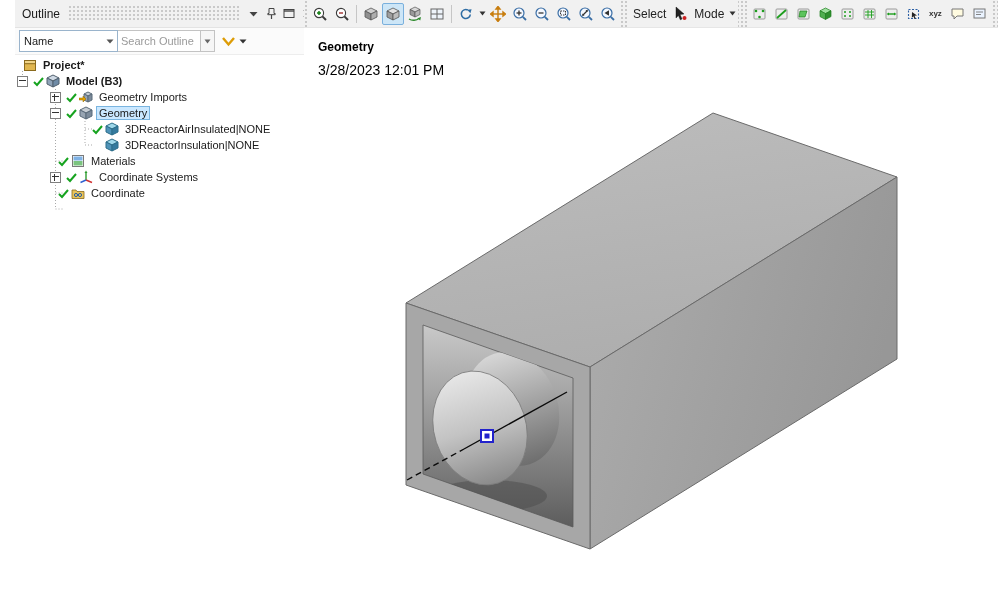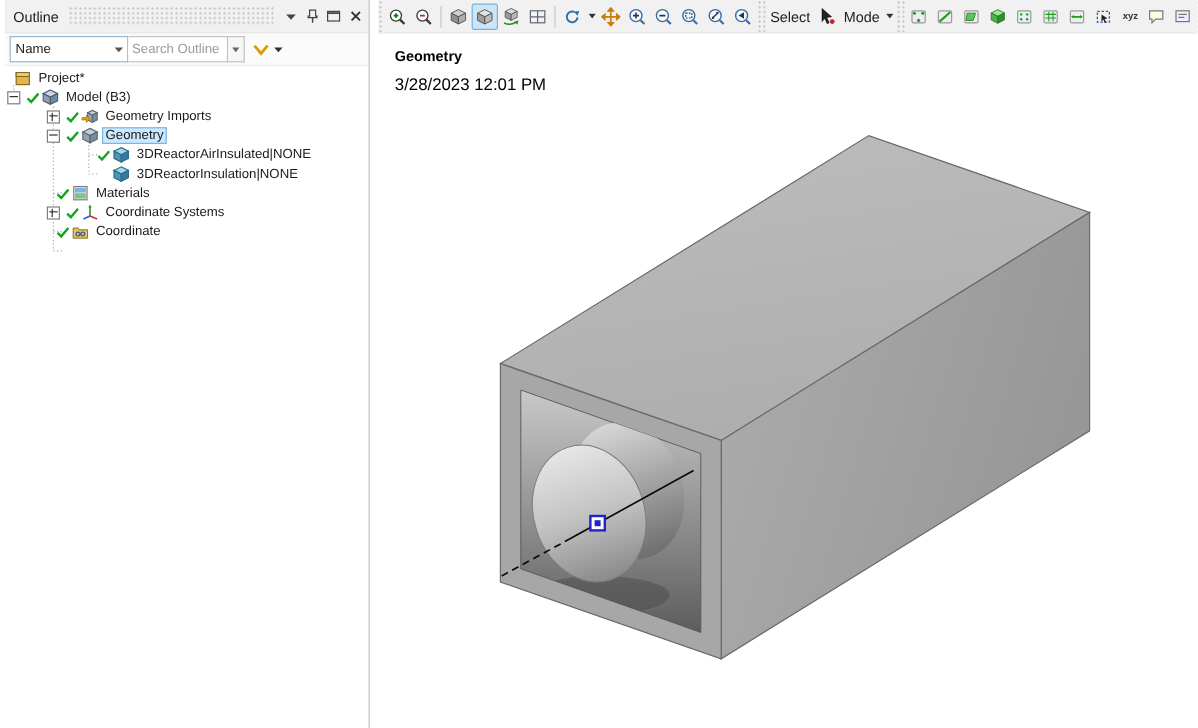--- a/index.html
+++ b/index.html
@@ -1,20 +1,20 @@
 <!DOCTYPE html>
 <html><head>
 <meta charset="utf-8">
 <style>
   html,body{margin:0;padding:0;width:998px;height:607px;overflow:hidden}
   body{font-family:"Liberation Sans",sans-serif;font-size:12px;color:#1a1a1a;background:#fff;position:relative;-webkit-user-select:none;user-select:none}
   .dots{background-color:#f1f1f1;background-image:radial-gradient(#c9c9c9 1px,transparent 1px);background-size:4px 4px}
 
   
-  .outline-panel{position:absolute;left:4px;top:0;width:303px;height:607px;background:#fff;border-right:1px solid #aeb6bd}
+  .outline-panel{position:absolute;left:15px;top:0;width:303px;height:607px;background:#fff;border-right:1px solid #aeb6bd}
   .outline-header{height:27px;display:flex;align-items:center;background:#f1f1f1;padding:0 3px;border-bottom:1px solid #e3e3e3}
   .outline-title{padding:0 4px;white-space:nowrap}
   .grip-area{flex:1;height:17px;margin:0 4px}
   .hbtn{width:16px;height:16px;display:flex;align-items:center;justify-content:center;margin-left:2px;cursor:default}
   .hbtn svg{display:block}
 
   .filter-row{height:26px;display:flex;align-items:center;background:#fbfbfb;padding-left:4px;border-bottom:1px solid #ededed}
   .combo{width:97px;height:20px;border:1px solid #9ab4cc;background:#fff;display:flex;align-items:center;font-size:11px}
   .combo .val{flex:1;padding-left:4px}
   .combo .caret{width:14px;display:flex;justify-content:center}
@@ -29,25 +29,25 @@
   .guides{position:absolute;left:0;top:0;pointer-events:none}
   .g{stroke:#a9a9a9;stroke-dasharray:1,2;stroke-width:1}
   .trow{height:16px;display:flex;align-items:center;white-space:nowrap;position:relative}
   .exp{width:9px;height:9px;min-width:9px;border:1px solid #7f7f7f;background:#fff;position:relative;margin-right:5px;box-sizing:content-box}
   .exp::before{content:"";position:absolute;left:1px;right:1px;top:3px;height:1px;background:#333}
   .exp.plus::after{content:"";position:absolute;top:1px;bottom:1px;left:3px;width:1px;background:#333}
   .chk{width:11px;min-width:11px;margin-right:2px}
   .spacer13{width:13px;min-width:13px}
   .ticon{width:14px;min-width:14px;margin-right:3px}
   .lbl{padding:0 2px;border:1px solid transparent}
-  .bold{font-weight:normal}
+  .bold{font-weight:bold}
   .sel{background:#cbe8ff;border:1px solid #7ab5e0}
 
   
-  .main{position:absolute;left:315px;top:0;right:0;height:607px}
+  .main{position:absolute;left:304px;top:0;right:0;height:607px}
   .toolbar{height:27px;display:flex;align-items:center;overflow:hidden;border-bottom:1px solid #e6e6e6;padding-left:4px}
   .tgroup{display:flex;align-items:center;background:#f1f1f1;height:27px;padding:0 1px}
   .tgap{width:9px;height:27px}
   .tbtn{width:22px;height:22px;min-width:22px;display:flex;align-items:center;justify-content:center;border:1px solid transparent;border-radius:2px;background:transparent;padding:0;cursor:default}
   .tbtn svg{display:block}
   .tbtn.pressed{background:#cde6f7;border-color:#7ab0dd}
   .tsep{width:1px;height:18px;background:#c6c6c6;margin:0 3px}
   .tlabel{font-size:12px;color:#222;padding:0 3px;white-space:nowrap}
   .tcaret{width:10px;display:flex;justify-content:center}
   .xyz{font-size:8px;font-weight:bold;color:#333;letter-spacing:0}

